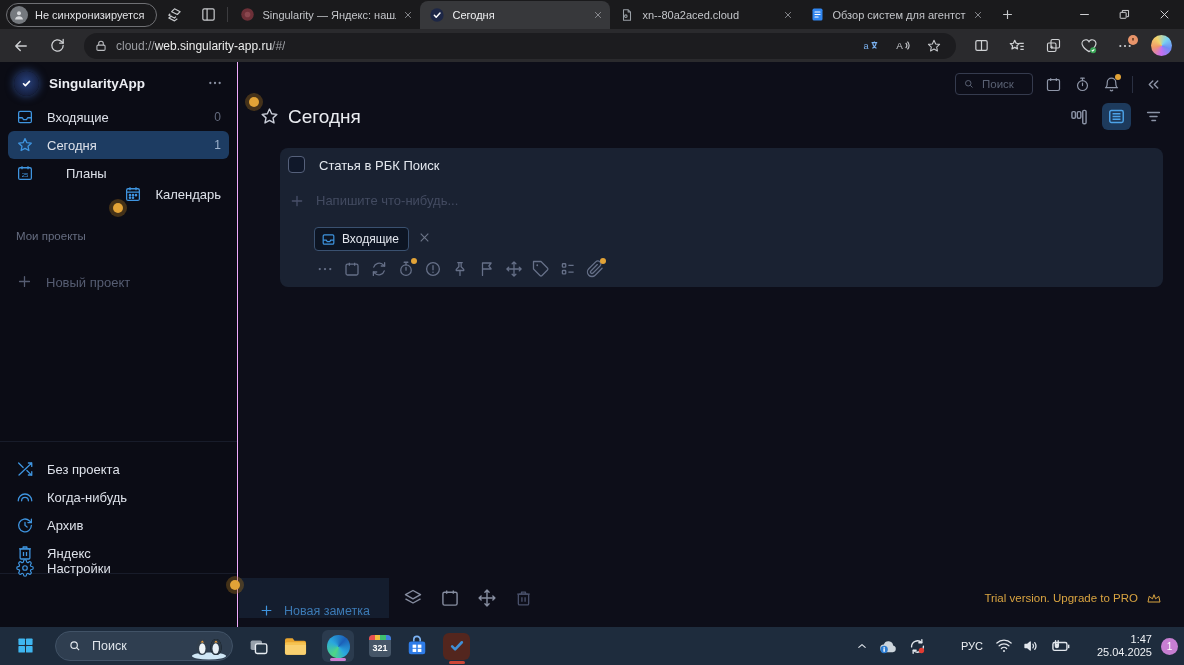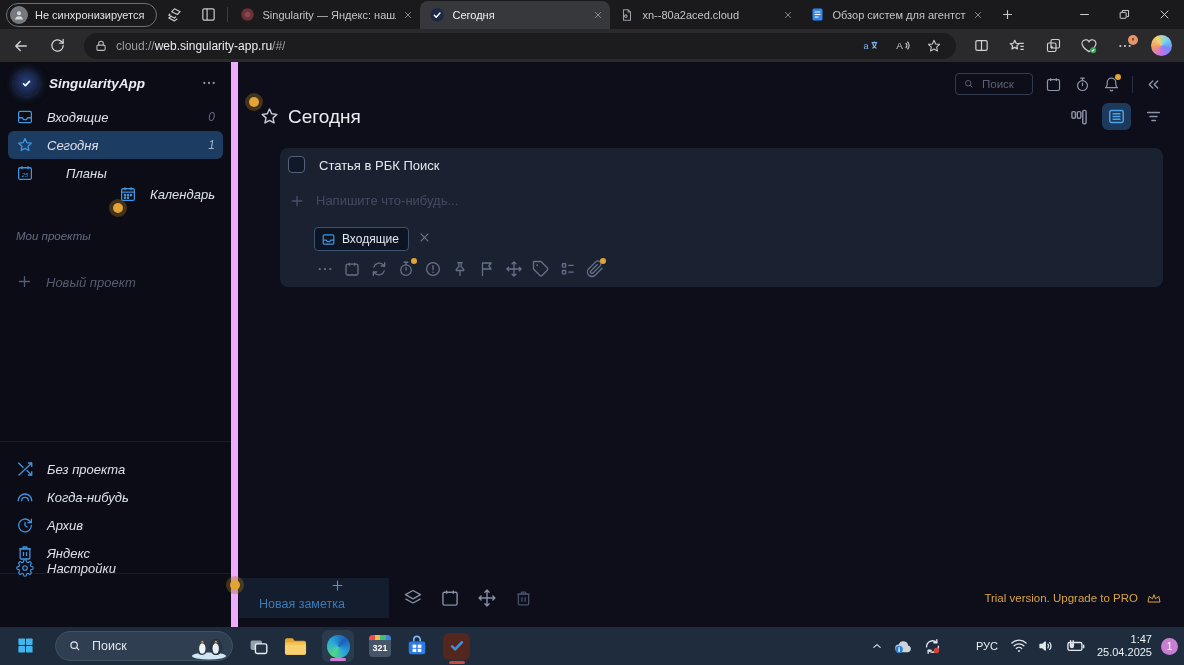--- a/index.html
+++ b/index.html
@@ -28,21 +28,21 @@
   #urlbar .sp{flex:1;}
   .pillicon{width:24px;height:22px;display:flex;align-items:center;justify-content:center;color:#c6c8cc;}
   .toolicons{display:flex;align-items:center;gap:6px;margin-right:8px;}
   .toolbtn{width:30px;height:28px;display:flex;align-items:center;justify-content:center;color:#cfd1d4;position:relative;}
   .badge-orange{position:absolute;right:2px;top:3px;width:10px;height:10px;border-radius:50%;background:#e8946a;
     display:flex;align-items:center;justify-content:center;}
   .copilot{width:21px;height:21px;border-radius:50%;
     background:conic-gradient(from 40deg,#79d4f2,#6f8df5,#c96ef0,#f0986a,#f2d46a,#79d4f2);}
   
   #app{position:absolute;top:62px;left:0;right:0;bottom:38px;background:#0d0e19;}
-  #sidebar{position:absolute;top:0;left:0;bottom:0;width:238px;background:#0b0c15;border-right:7px solid #f0abfc;font-style:italic;}
+  #sidebar{position:absolute;top:0;left:0;bottom:0;width:238px;background:#0b0c15;border-right:1px solid #f0abfc;}
   .sb-head{position:absolute;top:6px;left:0;right:0;height:30px;display:flex;align-items:center;padding:0 14px;gap:10px;}
   .applogo{width:25px;height:25px;border-radius:50%;background:radial-gradient(circle at 50% 45%,#27407c 0%,#141d3a 75%);
     box-shadow:0 0 9px rgba(70,120,220,.55);display:flex;align-items:center;justify-content:center;}
   .appname{font-size:13.5px;font-weight:bold;color:#eceef3;flex:1;}
   .sb-dots{color:#8a90a1;}
   .srow{position:absolute;left:8px;right:8px;height:28px;display:flex;align-items:center;gap:13px;padding:0 8px;
     border-radius:6px;font-size:13px;color:#dde1e9;}
   .srow .cicon{color:#3f95e0;}
   .srow .cnt{margin-left:auto;font-size:12px;color:#646b7e;}
   .srow.sel{background:#1d3c62;}
@@ -74,21 +74,21 @@
   .chip{position:absolute;left:34px;top:79px;height:24px;display:flex;align-items:center;gap:6px;padding:0 9px 0 6px;
     border:1px solid #3a5170;border-radius:4px;background:#0d1523;font-size:12px;color:#e4e8ef;}
   .chip .cicon{color:#3f95e0;}
   .chipx{position:absolute;left:138px;top:83px;color:#6d7689;}
   .trow{position:absolute;left:36px;top:112px;display:flex;align-items:center;gap:9px;color:#667088;}
   .tico{position:relative;width:18px;height:18px;}
   .tico .dot{position:absolute;right:-2px;top:-2px;width:6px;height:6px;border-radius:50%;background:#e2a337;}
   
   #mfooter{position:absolute;left:0;right:0;top:516px;height:40px;}
   .notestrip{position:absolute;left:0;top:0;width:150px;height:40px;background:#141d2e;}
-  .newnote{position:absolute;left:20px;top:0;height:40px;display:flex;align-items:flex-end;gap:4px;flex-direction:column;}
+  .newnote{position:absolute;left:20px;top:0;height:40px;display:flex;align-items:flex-end;gap:10px;}
   .newnote .nlabel{font-size:12.5px;color:#3c7ab5;}
   .newnote .nplus{color:#3f95e0;}
   .footicons{position:absolute;left:164px;top:0;height:40px;display:flex;align-items:center;gap:17px;color:#868da0;}
   .footicons .disabled{color:#49506a;}
   .trial{position:absolute;right:22px;top:0;height:40px;display:flex;align-items:center;gap:8px;color:#d9a441;font-size:11.5px;}
   
   #taskbar{position:absolute;left:0;right:0;bottom:0;height:38px;background:#1e2c3d;}
   .tstart{position:absolute;left:17px;top:10px;}
   .tsearch{position:absolute;left:55px;top:4px;width:178px;height:30px;border-radius:15px;background:#2f3e50;
     border:1px solid #415266;display:flex;align-items:center;gap:8px;padding:0 3px 0 12px;overflow:hidden;}
@@ -98,21 +98,21 @@
   .edgewrap{width:32px;height:32px;border-radius:6px;background:#2b3b4e;display:flex;align-items:center;justify-content:center;position:relative;}
   .edgecircle{width:23px;height:23px;border-radius:50%;
     background:conic-gradient(from 210deg,#4fd685,#2aa7de,#1b5fb8,#2aa7de 80%,#4fd685);}
   .appindicator{position:absolute;bottom:1px;left:50%;transform:translateX(-50%);width:16px;height:3px;border-radius:2px;}
   .mpc{width:22px;height:22px;border-radius:4px;background:#465668;overflow:hidden;display:flex;flex-direction:column;align-items:center;}
   .mpc .strip{width:100%;height:5px;background:linear-gradient(90deg,#e85050 25%,#f0c040 25% 50%,#40c070 50% 75%,#4080e0 75%);}
   .mpc .num{font-size:9px;font-weight:bold;color:#fff;line-height:16px;}
   .singic{width:27px;height:27px;border-radius:6px;background:#53261e;display:flex;align-items:center;justify-content:center;position:relative;}
   .tray{position:absolute;right:6px;top:0;height:38px;display:flex;align-items:center;gap:9px;color:#e2e7ed;}
   .lang{font-size:11px;color:#eef1f5;margin:0 3px;padding-left:22px;}
-  .clock{text-align:right;font-size:11px;line-height:13px;color:#eef1f5;margin-left:3px;}
+  .clock{text-align:right;font-size:11px;line-height:13px;color:#eef1f5;margin-left:18px;}
   .traybadge{width:17px;height:17px;border-radius:50%;background:#c77fd2;display:flex;align-items:center;justify-content:center;
     font-size:10px;color:#fff;}
 </style>
 </head>
 <body>
 
 <div id="tabbar">
   <div class="profile-pill">
     <span class="avatar">
       <svg class="icn" width="12" height="12" viewBox="0 0 24 24" fill="#d5d7da">

